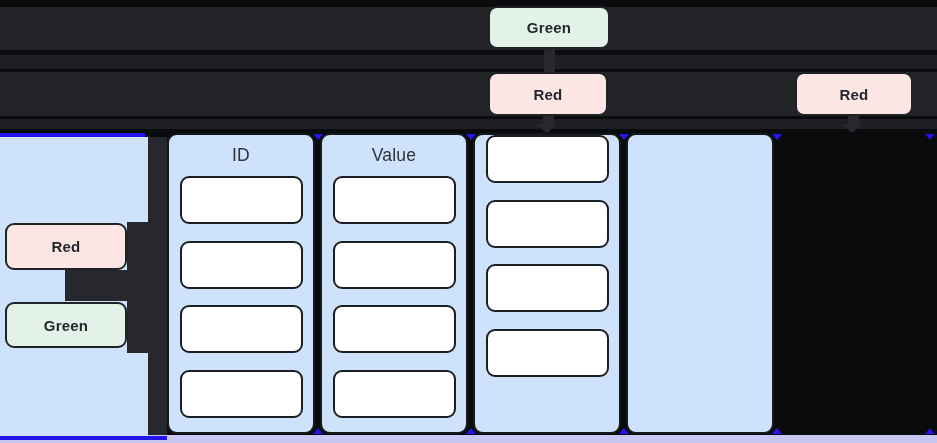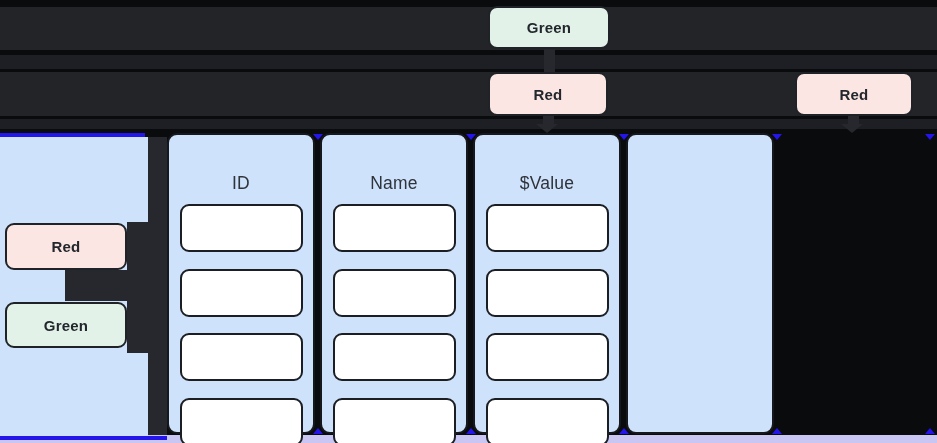--- a/index.html
+++ b/index.html
@@ -75,21 +75,21 @@
     position:absolute;left:167px;top:133px;width:913px;height:301px;
     display:flex;gap:5px;z-index:2;
   }
   .column{
     width:148px;min-width:148px;height:301px;box-sizing:border-box;
     background:var(--panel-blue);
     border:2.5px solid var(--column-border);border-radius:10px;
   }
   .col-header{
     height:41px;display:flex;align-items:center;justify-content:center;
-    font-size:17.5px;color:var(--header-text);letter-spacing:0.2px;margin-top:28px;
+    font-size:17.5px;color:var(--header-text);letter-spacing:0.2px;
   }
   .cells{display:flex;flex-direction:column;gap:16.5px;padding:0 10.5px;}
   .cell{
     height:48px;box-sizing:border-box;background:var(--cell-bg);
     border:2.5px solid var(--cell-border);border-radius:9px;
   }
   
   .jmark{position:absolute;width:0;height:0;z-index:8;}
   .jmark-top{
     top:1px;
@@ -141,34 +141,33 @@
         <div class="cells">
           <div class="cell"></div>
           <div class="cell"></div>
           <div class="cell"></div>
           <div class="cell"></div>
         </div>
       </div>
       <div class="jmark jmark-top" style="left: 145.5px;"></div>
       <div class="jmark jmark-bottom" style="left: 145.5px;"></div>
       <div class="column">
-        <div class="col-header">Name</div>
+        <div class="col-header">Value</div>
         <div class="cells">
           <div class="cell"></div>
           <div class="cell"></div>
           <div class="cell"></div>
           <div class="cell"></div>
         </div>
       </div>
       <div class="jmark jmark-top" style="left: 298.5px;"></div>
       <div class="jmark jmark-bottom" style="left: 298.5px;"></div>
       <div class="jmark jmark-top" style="left: 451.5px;"></div>
       <div class="jmark jmark-bottom" style="left: 451.5px;"></div>
       <div class="column">
-        <div class="col-header">$Value</div>
         <div class="cells">
           <div class="cell"></div>
           <div class="cell"></div>
           <div class="cell"></div>
           <div class="cell"></div>
         </div>
       </div>
       <div class="jmark jmark-top" style="left: 604.5px;"></div>
       <div class="jmark jmark-bottom" style="left: 604.5px;"></div>
       <div class="column">

